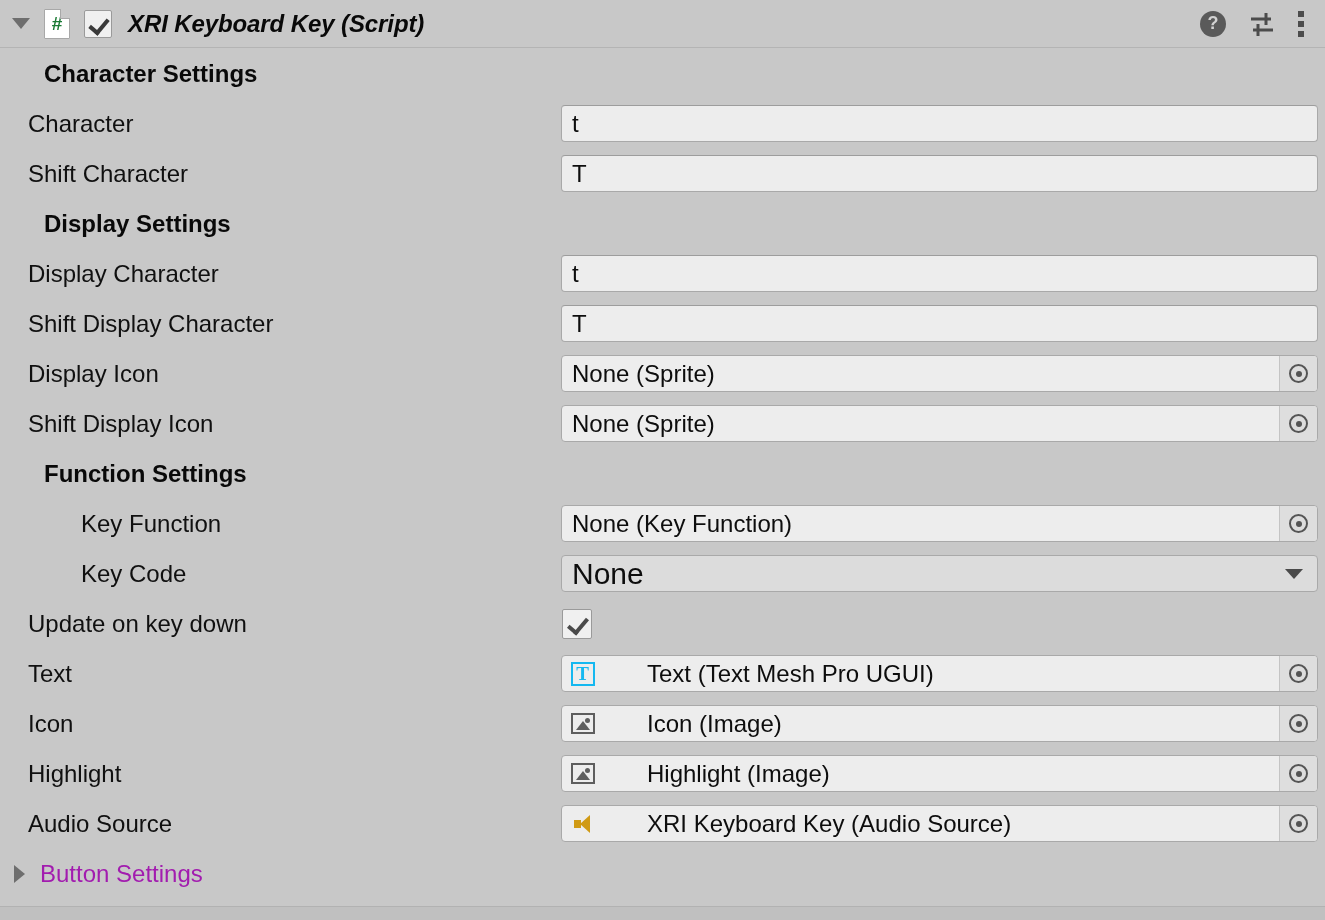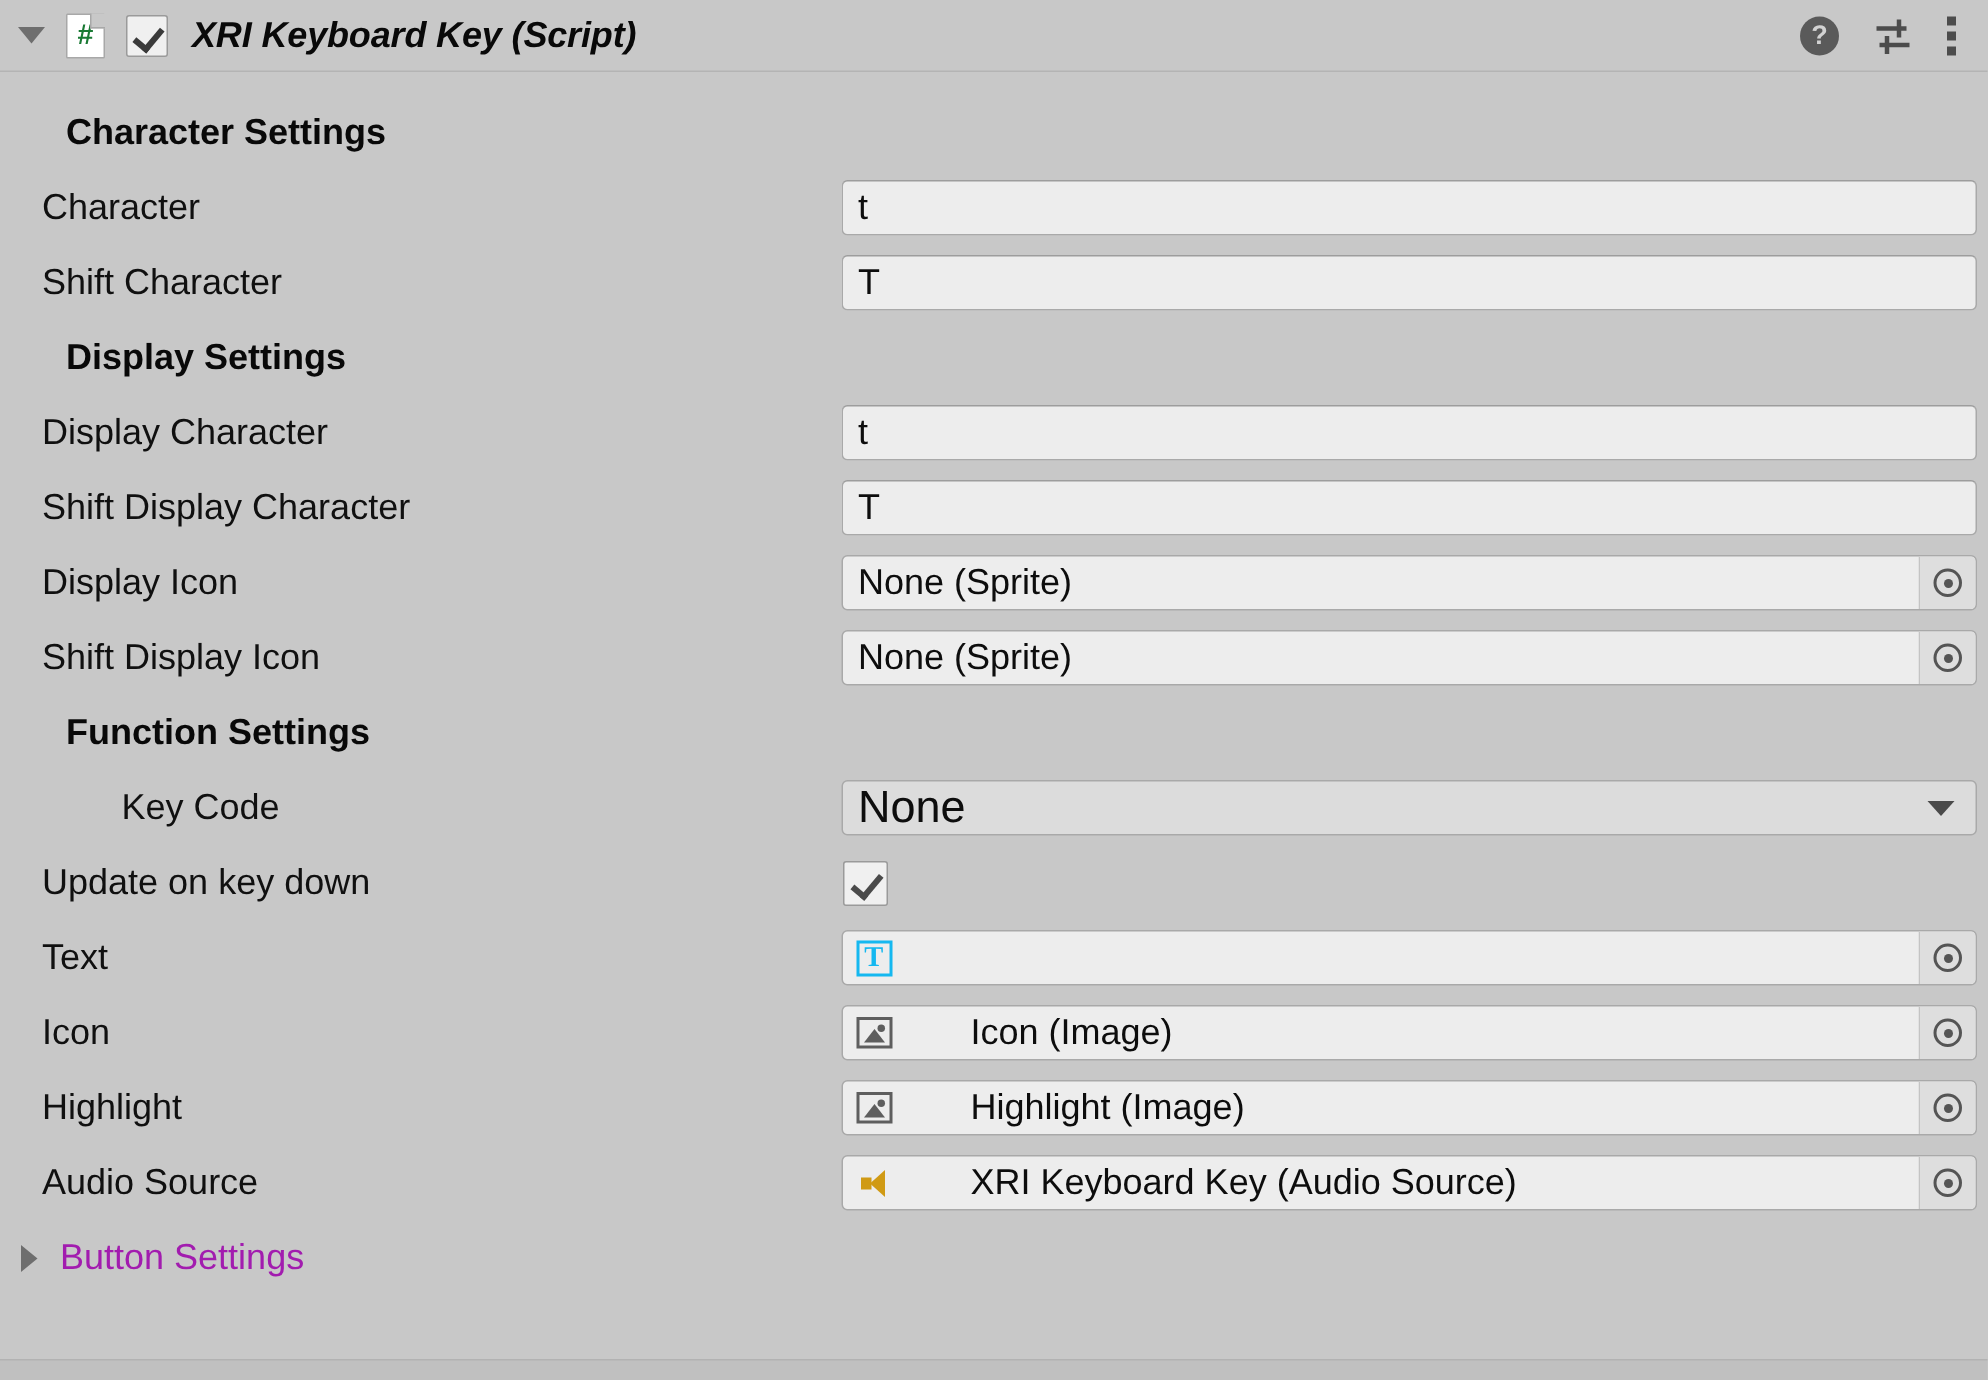--- a/index.html
+++ b/index.html
@@ -105,21 +105,21 @@
     display: flex; flex-direction: column; gap: 4px;
     cursor: pointer;
   }
   .menu-icon span {
     display: block;
     width: 6px; height: 6px;
     background: #4c4c4c;
   }
 
   
-  .body-area { position: absolute; left: 0; top: 64px; width: 1325px; }
+  .body-area { position: absolute; left: 0; top: 49px; width: 1325px; }
 
   .row {
     position: relative;
     height: 50px;
     display: flex;
     align-items: center;
   }
   .section-header {
     font-size: 24px;
     font-weight: bold;
@@ -411,20 +411,31 @@
           <span class="picker-glyph"></span>
         </span>
       </div>
     </div>
   </div>
 
   <div class="row">
     <div class="section-header">Function Settings</div>
   </div>
 
+  <div class="row">
+    <div class="field-label indent-2">Key Function</div>
+    <div class="control">
+      <div class="object-field">
+        <span class="of-label">None (Key Function)</span>
+        <span class="picker">
+          <span class="picker-glyph"></span>
+        </span>
+      </div>
+    </div>
+  </div>
 
   <div class="row">
     <div class="field-label indent-2">Key Code</div>
     <div class="control">
       <div class="dropdown-field">
         <span>None</span>
         <span class="dd-arrow"></span>
       </div>
     </div>
   </div>
@@ -434,20 +445,21 @@
     <div class="check-control"></div>
   </div>
 
   <div class="row">
     <div class="field-label indent-1">Text</div>
     <div class="control">
       <div class="object-field">
         <span class="type-icon">
           <span class="tmp-icon">T</span>
         </span>
+        <span class="of-label">Text (Text Mesh Pro UGUI)</span>
         <span class="picker">
           <span class="picker-glyph"></span>
         </span>
       </div>
     </div>
   </div>
 
   <div class="row">
     <div class="field-label indent-1">Icon</div>
     <div class="control">

